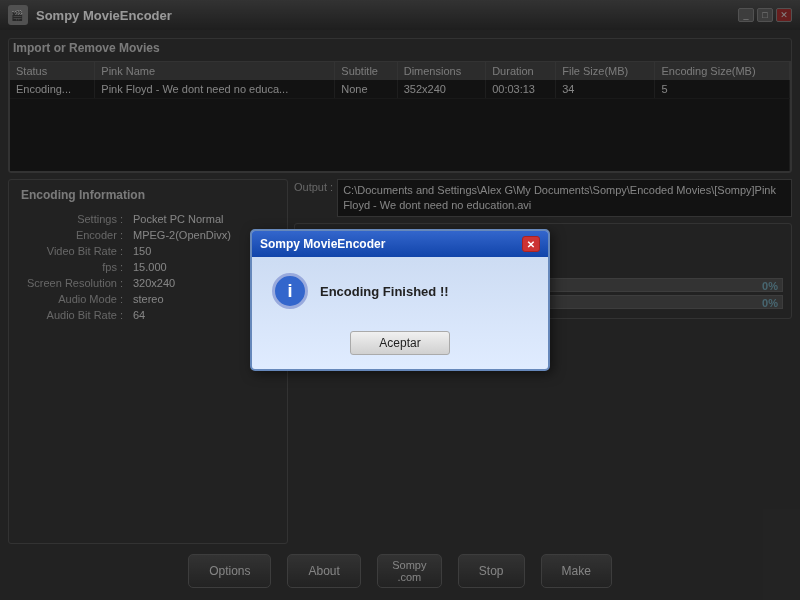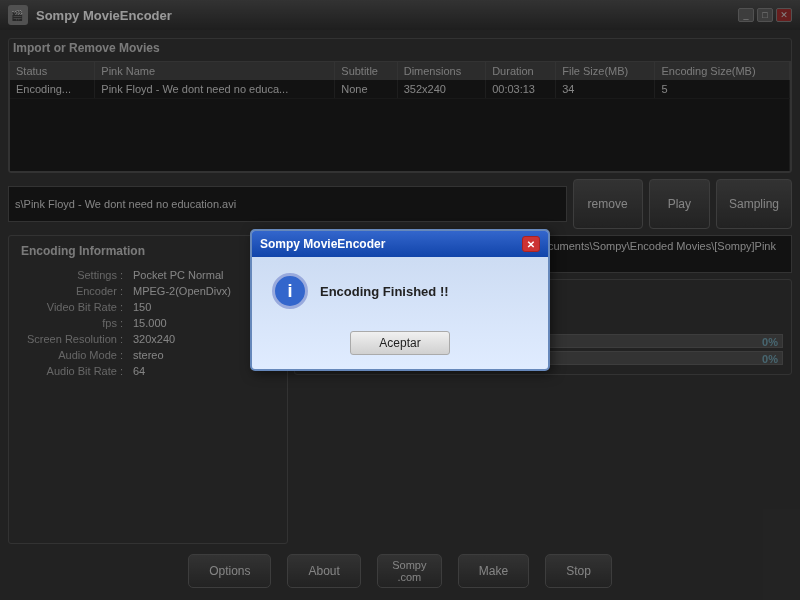--- a/index.html
+++ b/index.html
@@ -408,26 +408,20 @@
               <td colspan="7"></td>
             </tr>
           <tr class="spacer-rows">
               <td colspan="7"></td>
             </tr>
         </tbody>
       </table>
     </div>
   </div>
 
-  <div class="middle-row">
-    <input class="input-path" type="text" style="flex: 1 1 0%; height: 36px; align-self: center;" value="s\Pink Floyd - We dont need no education.avi">
-    <button class="btn-remove">remove</button>
-    <button class="btn-play">Play</button>
-    <button class="btn-sampling">Sampling</button>
-  </div>
 
   <div class="bottom-section">
 
     <div class="encoding-info">
       <div class="section-title">Encoding Information</div>
       <table class="info-table">
         <tbody>
             <tr>
           <td class="label">Settings :</td>
           <td class="value">Pocket PC Normal</td>
@@ -494,22 +488,22 @@
         </div>
       </div>
     </div>
   </div>
 
   <div class="bottom-buttons">
     <button class="bottom-btn">Options</button>
     <button class="bottom-btn">About</button>
     <button class="bottom-btn" style="white-space:pre-line; font-size:11px; padding:4px 14px;">Sompy
 .com</button>
+    <button class="bottom-btn">Stop</button>
     <button class="bottom-btn">Make</button>
-    <button class="bottom-btn">Stop</button>
   </div>
 
 </div>
 
 <div class="modal-overlay">
   <div class="modal">
     <div class="modal-title-bar">
       <span>Sompy MovieEncoder</span>
       <div class="modal-close-btn">✕</div>
     </div>

